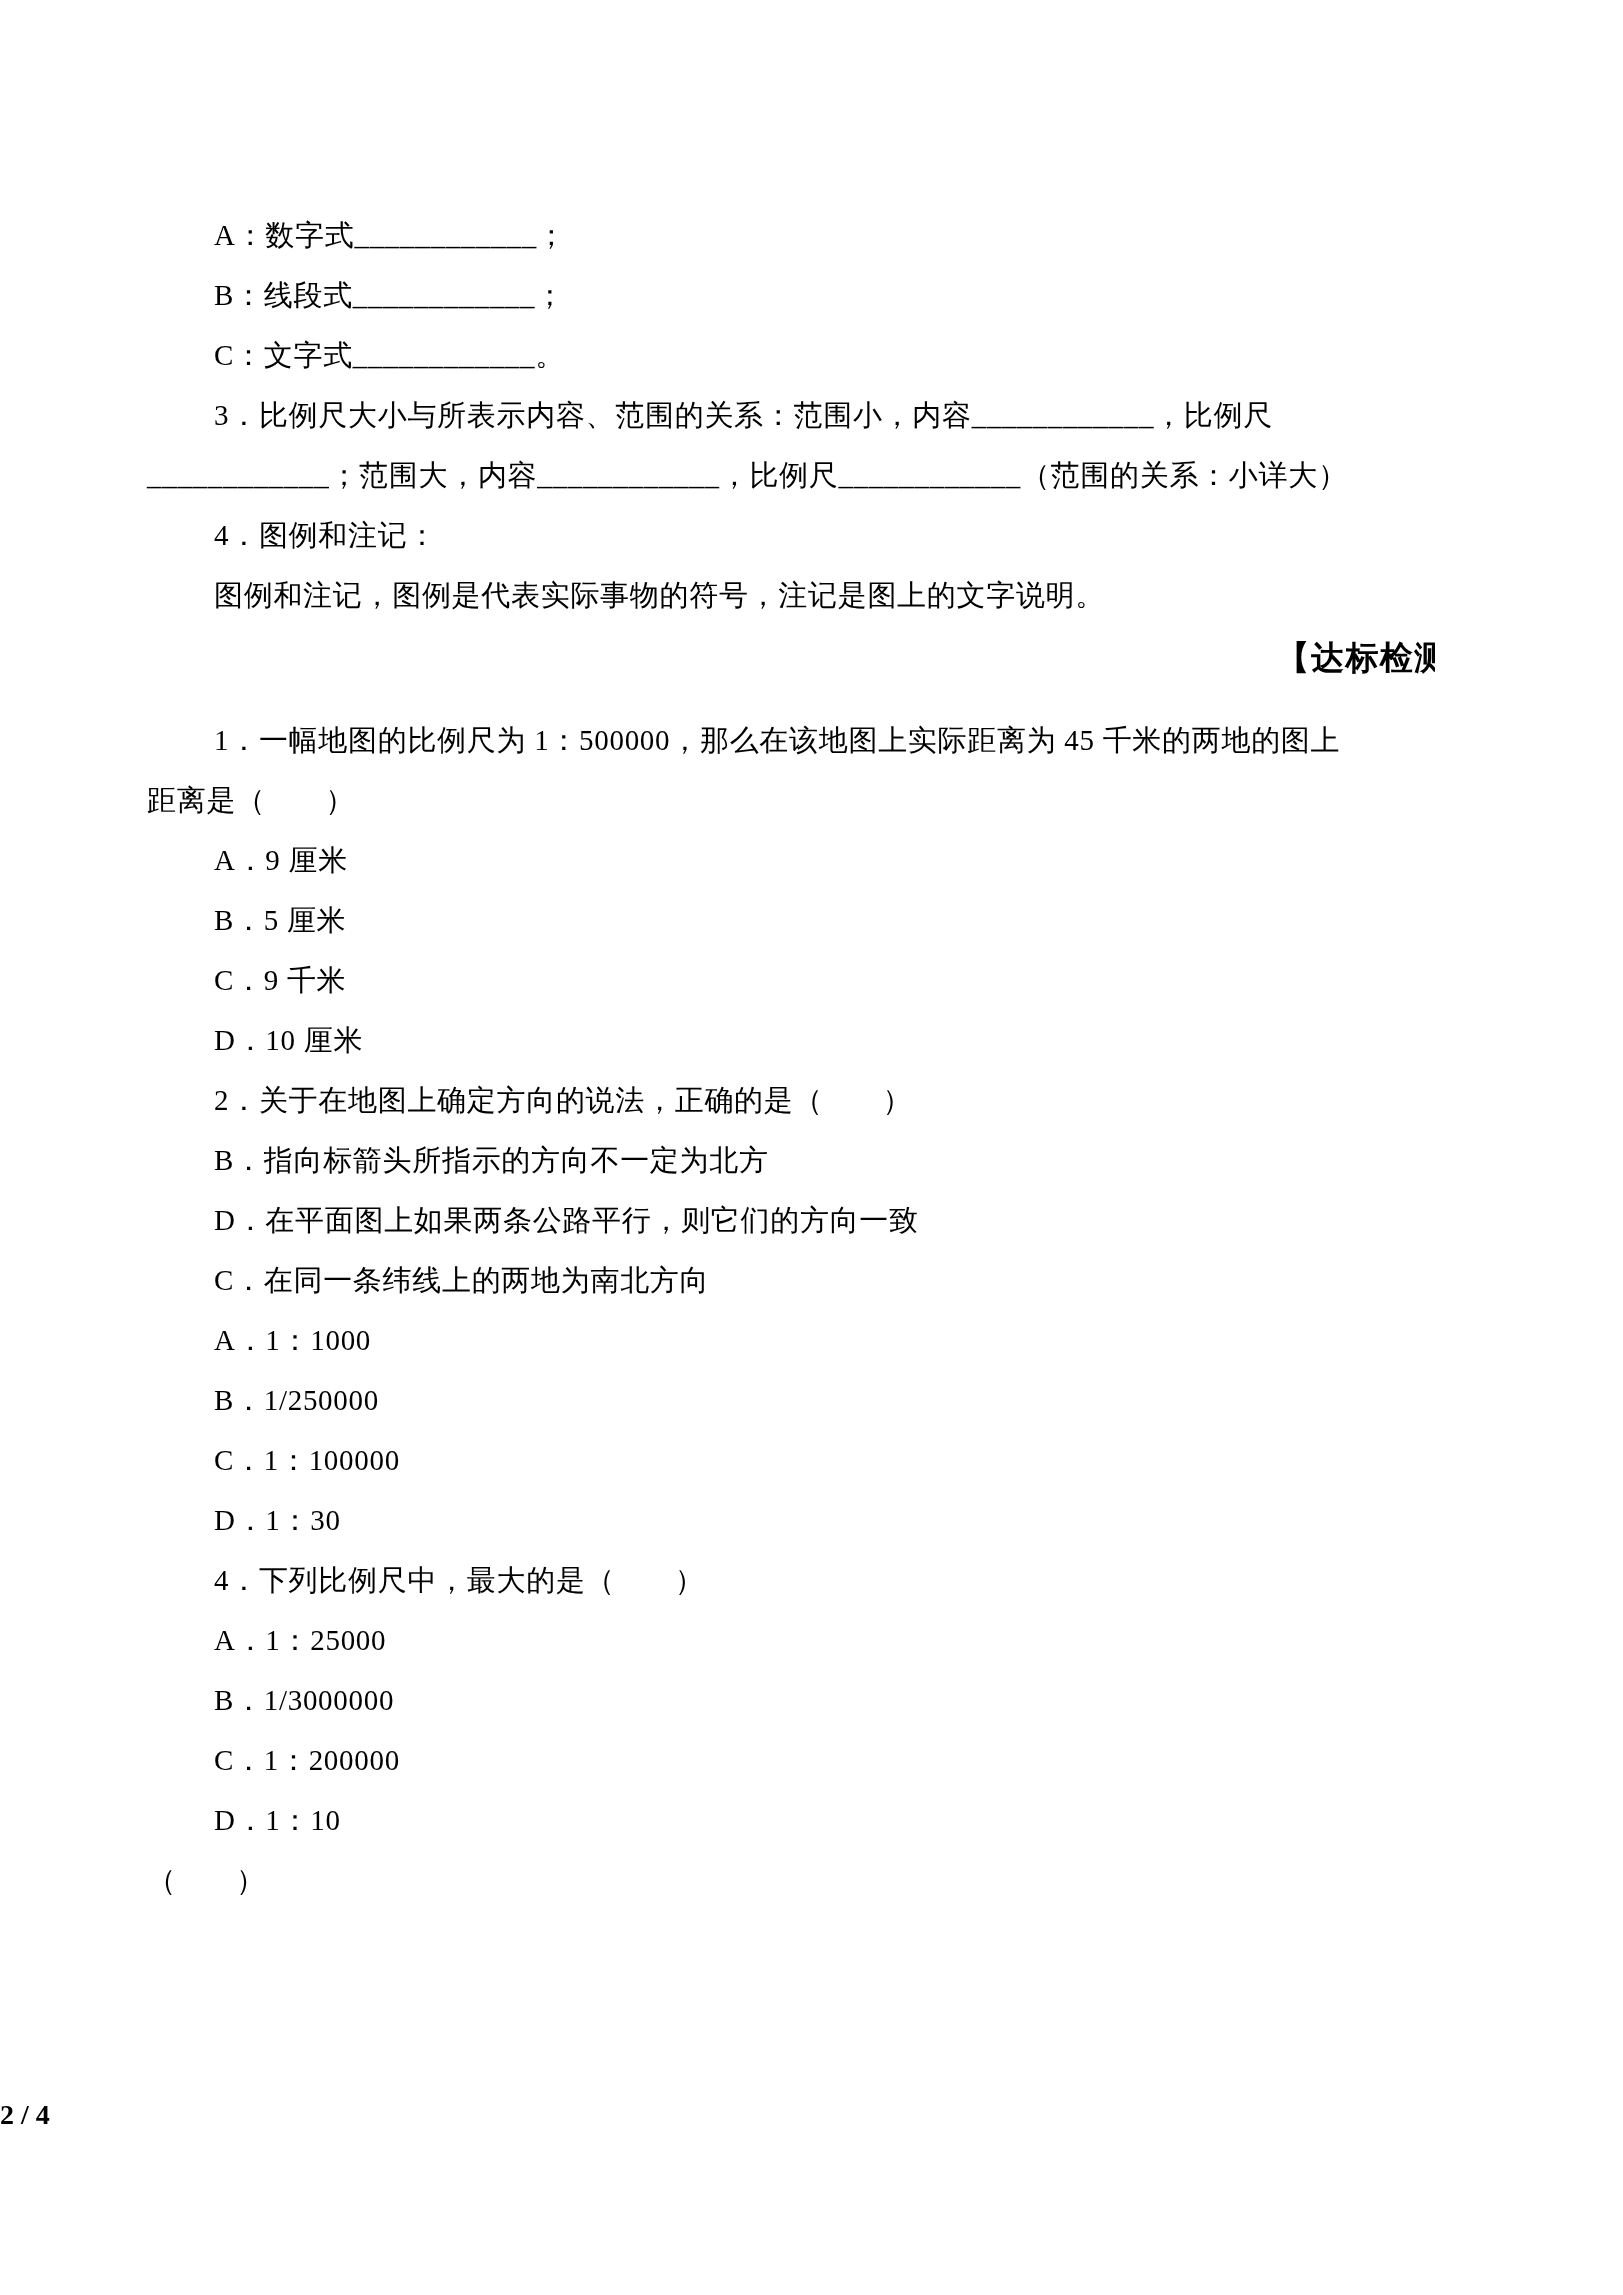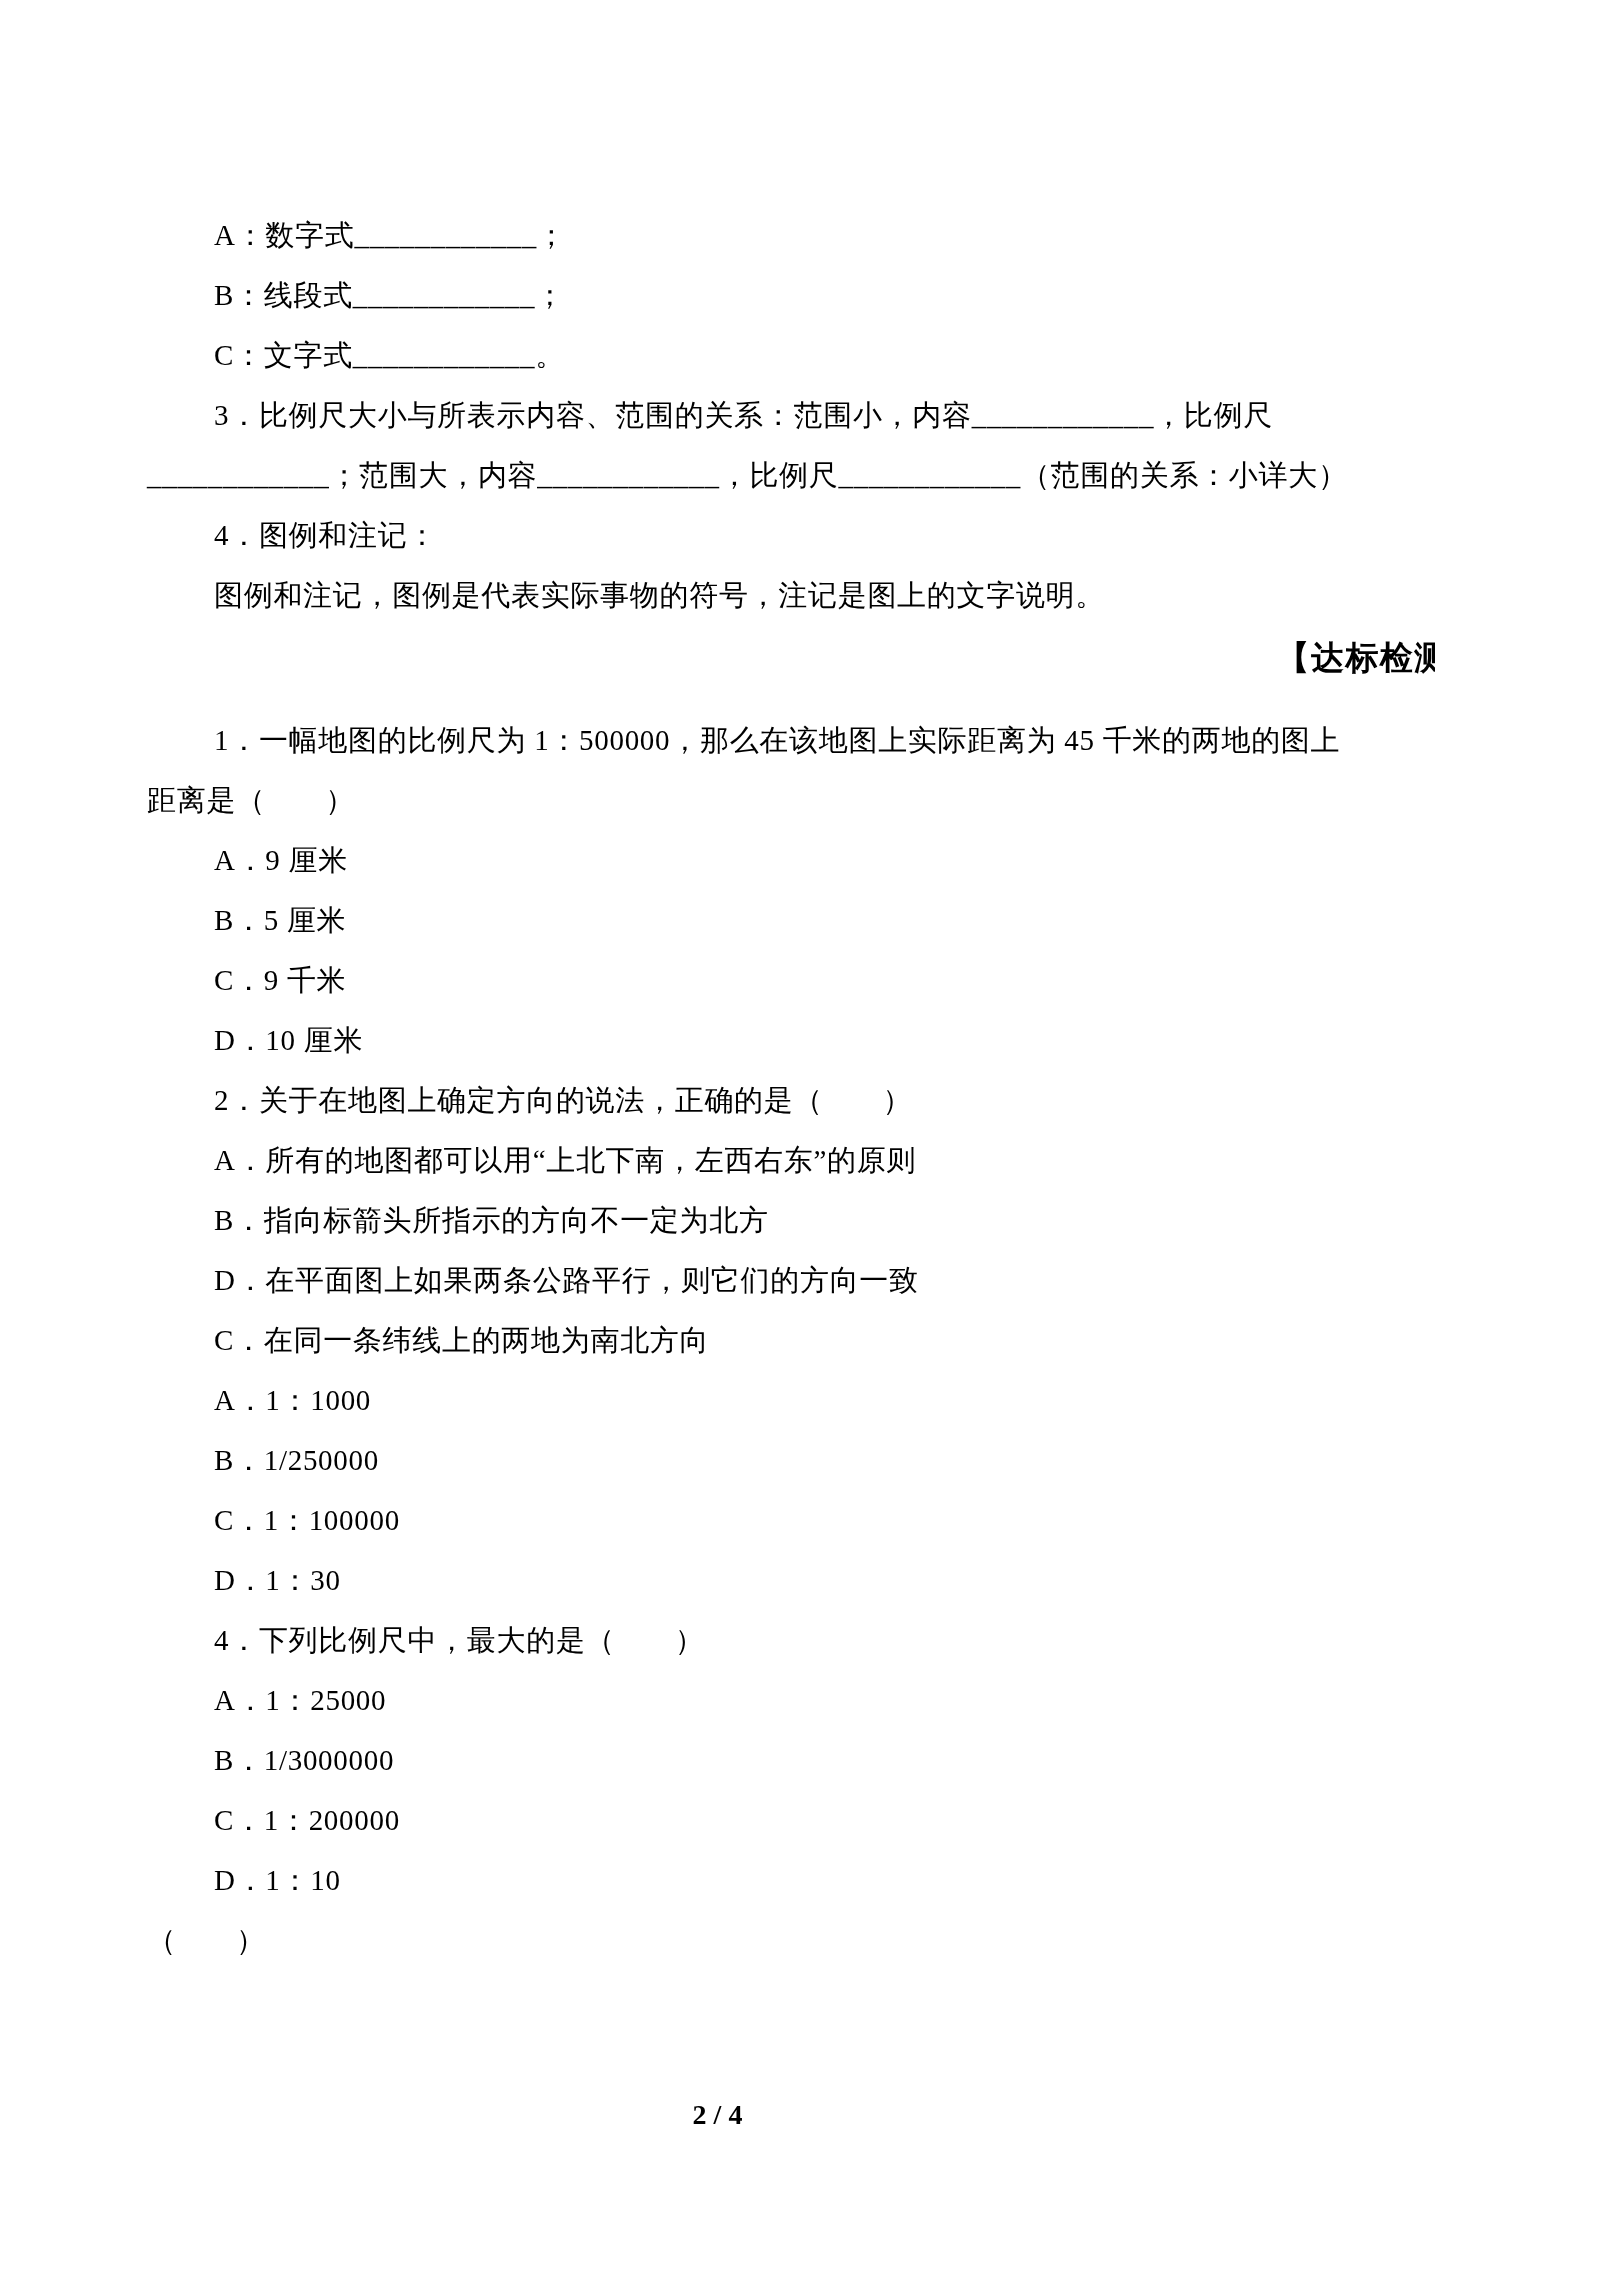--- a/index.html
+++ b/index.html
@@ -32,21 +32,20 @@
     letter-spacing: 1.4px;
     margin-bottom: 18.4px;
     white-space: nowrap;
     text-align: right;
   }
   .footer {
     position: absolute;
     left: 0;
     right: 0;
     top: 2094px;
-    text-align: center;
     font-size: 28px;
     font-weight: bold;
     line-height: 42px;
   }
 </style>
 </head>
 <body>
 
 <div class="page">
   <div class="content" id="content">
@@ -58,21 +57,20 @@
       <div class="line ind">4．图例和注记：</div>
       <div class="line ind">图例和注记，图例是代表实际事物的符号，注记是图上的文字说明。</div>
       <div class="hdr">【达标检测】</div>
       <div class="line ind">1．一幅地图的比例尺为 1：500000，那么在该地图上实际距离为 45 千米的两地的图上</div>
       <div class="line">距离是（　　）</div>
       <div class="line ind">A．9 厘米</div>
       <div class="line ind">B．5 厘米</div>
       <div class="line ind">C．9 千米</div>
       <div class="line ind">D．10 厘米</div>
       <div class="line ind">2．关于在地图上确定方向的说法，正确的是（　　）</div>
-      <div class="line ind">A．所有的地图都可以用“上北下南，左西右东”的原则</div>
       <div class="line ind">B．指向标箭头所指示的方向不一定为北方</div>
       <div class="line ind">D．在平面图上如果两条公路平行，则它们的方向一致</div>
       <div class="line ind">C．在同一条纬线上的两地为南北方向</div>
       <div class="line ind">A．1：1000</div>
       <div class="line ind">B．1/250000</div>
       <div class="line ind">C．1：100000</div>
       <div class="line ind">D．1：30</div>
       <div class="line ind">4．下列比例尺中，最大的是（　　）</div>
       <div class="line ind">A．1：25000</div>
       <div class="line ind">B．1/3000000</div>

